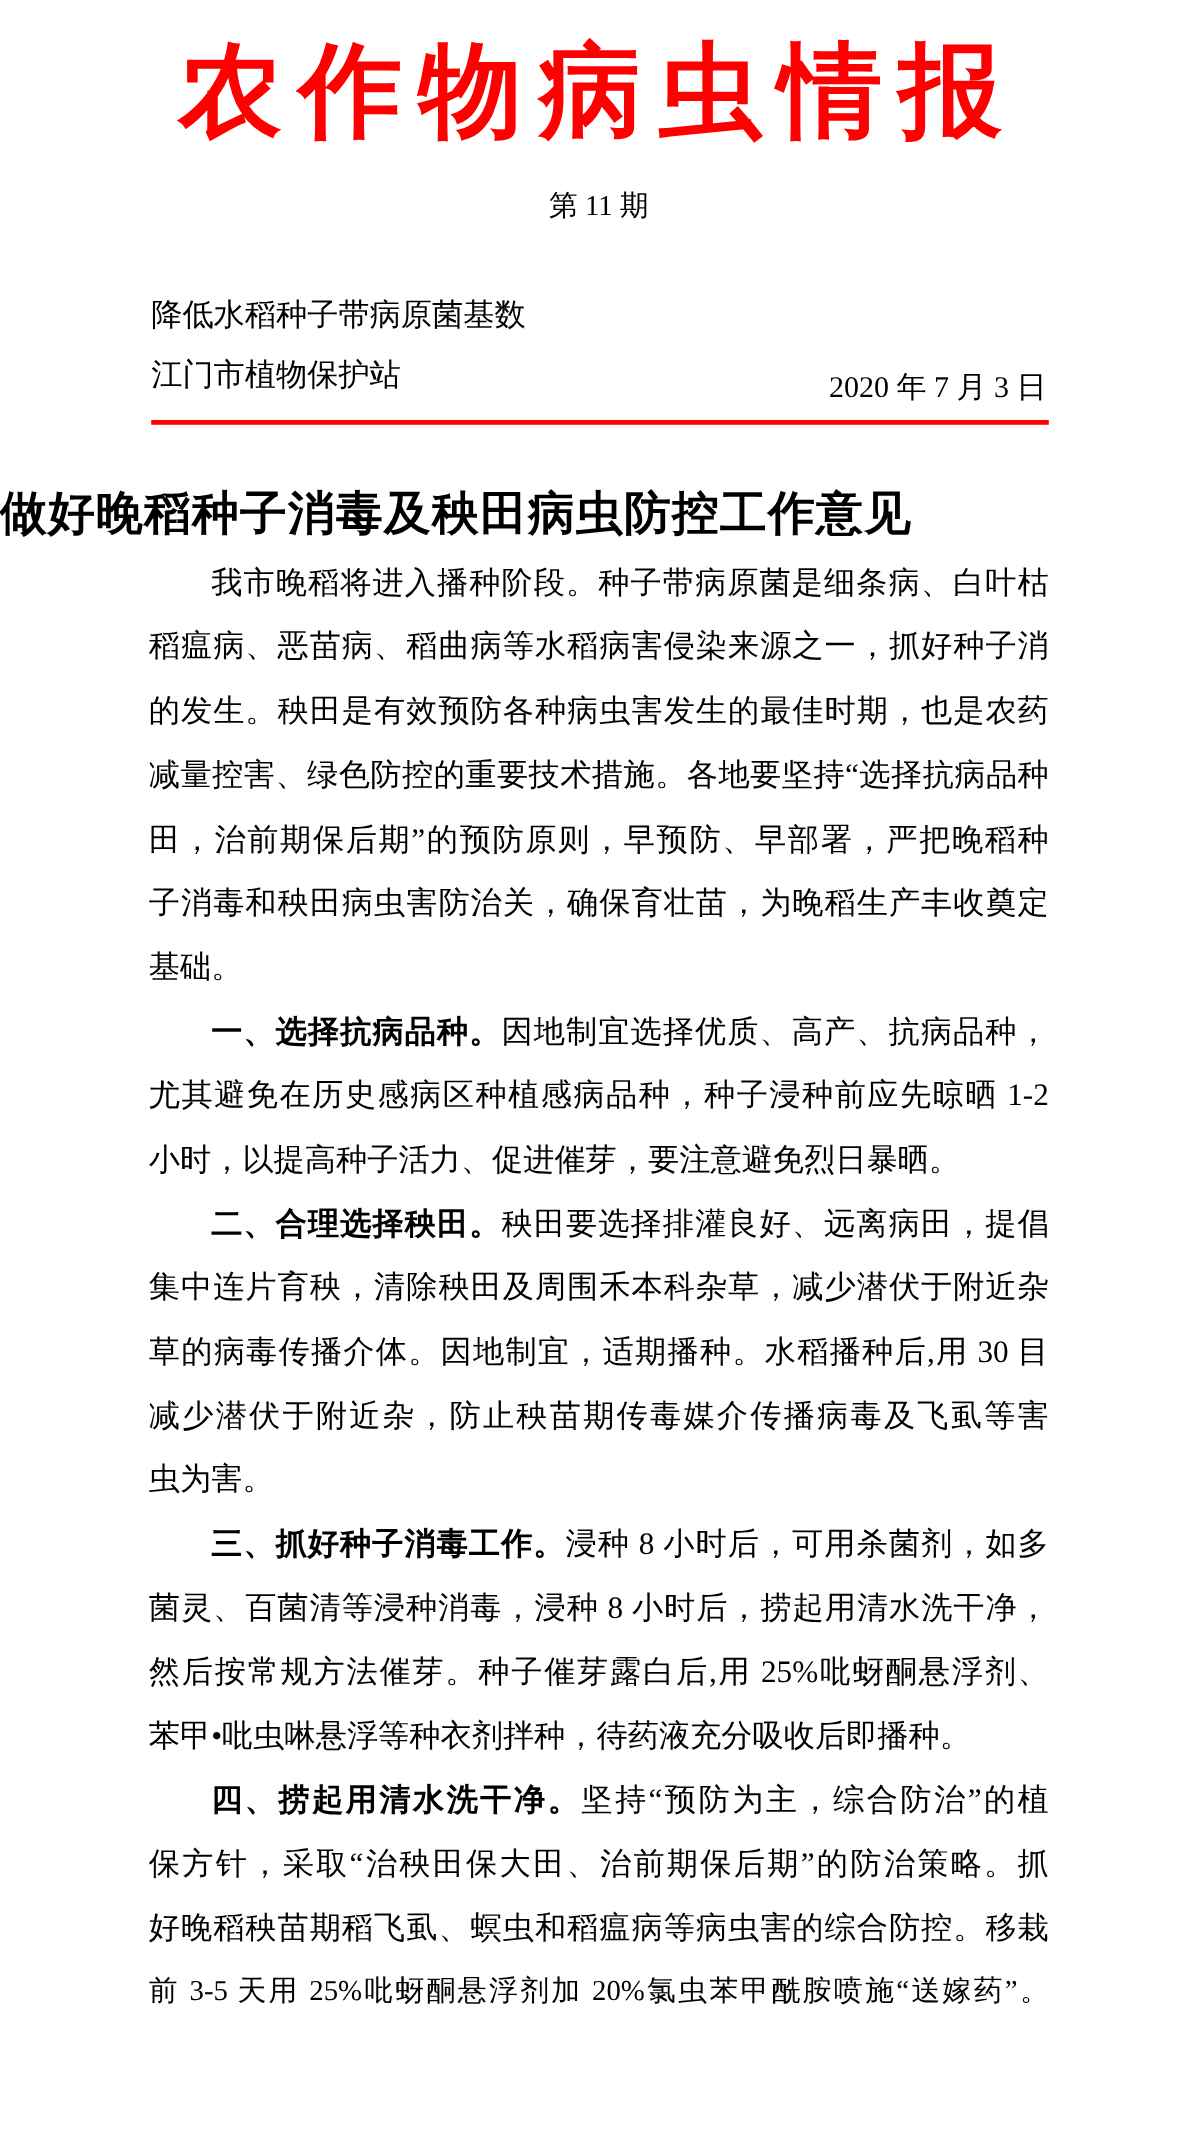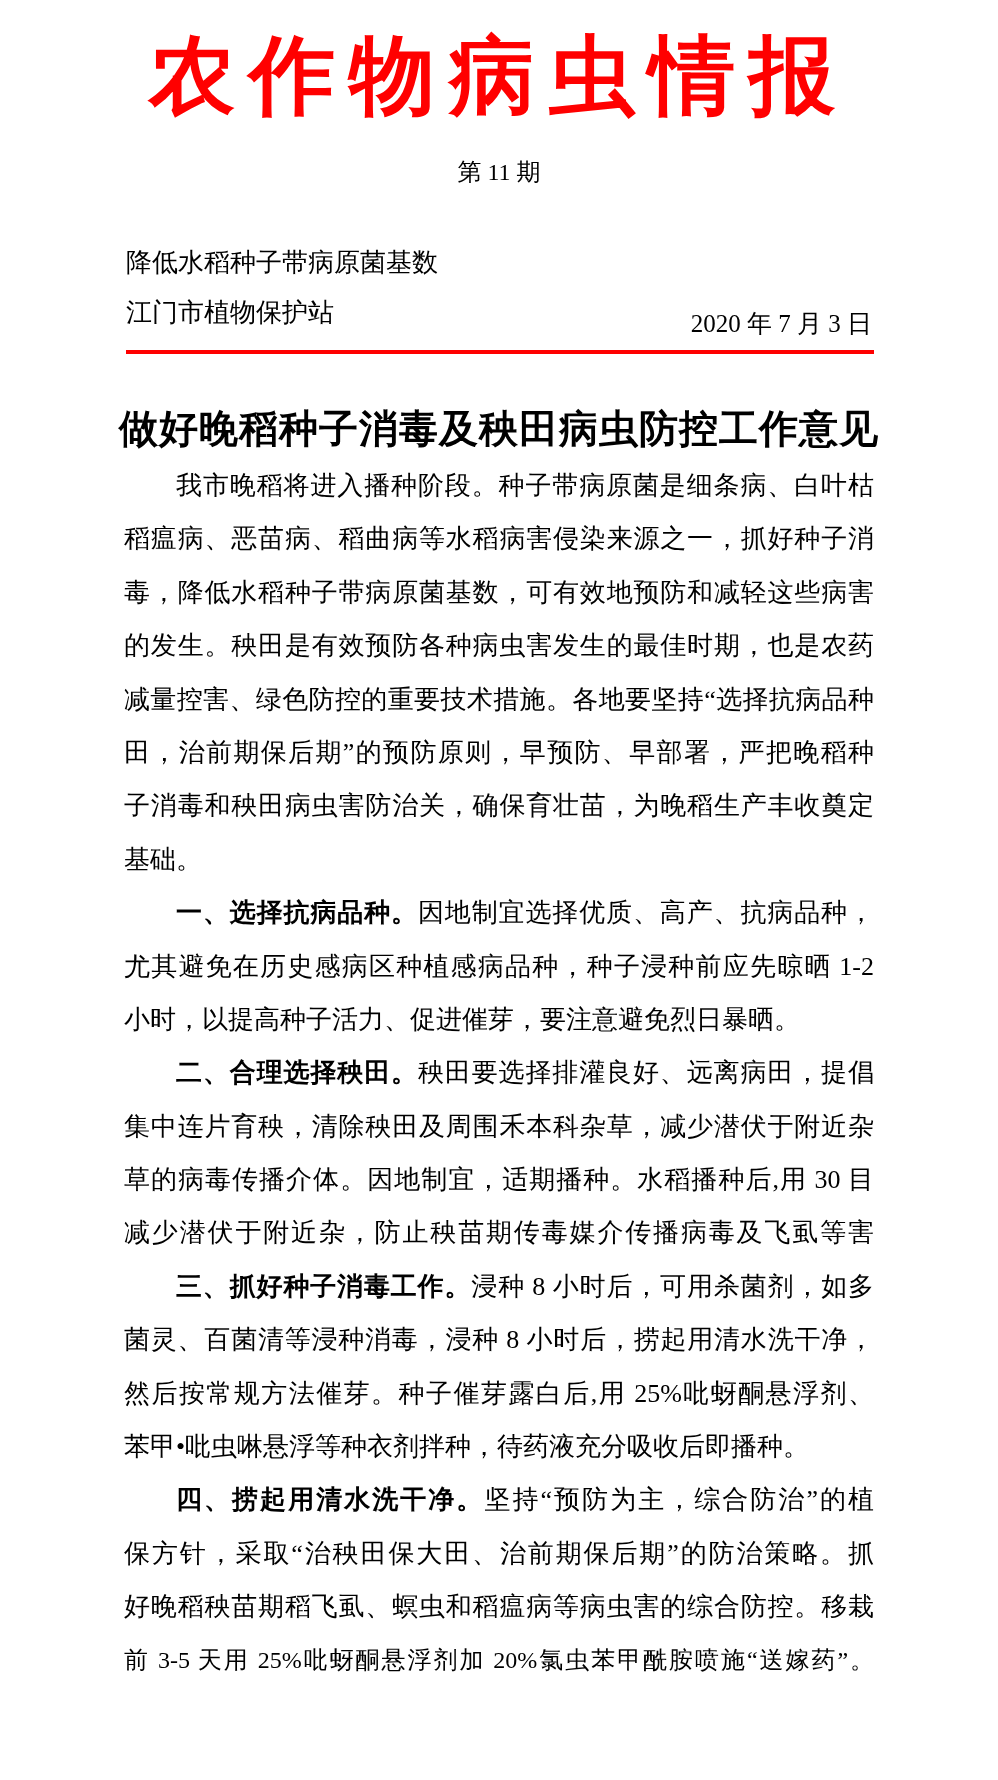--- a/index.html
+++ b/index.html
@@ -54,21 +54,21 @@
   .red-rule {
     position: absolute;
     top: 350px; left: 126px;
     width: 748px; height: 4px;
     background: #ff0000;
   }
   .doc-title {
     position: absolute;
     top: 402px; left: 0; width: 998px; height: 54px;
     line-height: 54px;
-    text-align: center;
+    text-align: left;
     font-size: 39px;
     font-weight: 900;
     letter-spacing: 1px;
     font-family: "Liberation Sans", sans-serif;
     white-space: nowrap;
   }
 
   .doc-body {
     position: absolute;
     top: 459px; left: 124px;
@@ -102,33 +102,33 @@
 
   <div class="doc-date">2020 年 7 月 3 日</div>
 
   <div class="red-rule" style="background: rgb(255, 0, 0);"></div>
 
   <div class="doc-title">做好晚稻种子消毒及秧田病虫防控工作意见</div>
 
   <div class="doc-body">
       <div class="line indent">我市晚稻将进入播种阶段。种子带病原菌是细条病、白叶枯病、</div>
       <div class="line">稻瘟病、恶苗病、稻曲病等水稻病害侵染来源之一，抓好种子消</div>
-      <div class="line">毒，降低水稻种子带病原菌基数，可有效地预防和减轻这些病害</div>
       <div class="line">的发生。秧田是有效预防各种病虫害发生的最佳时期，也是农药</div>
       <div class="line">减量控害、绿色防控的重要技术措施。各地要坚持“选择抗病品种</div>
       <div class="line">田，治前期保后期”的预防原则，早预防、早部署，严把晚稻种</div>
       <div class="line">子消毒和秧田病虫害防治关，确保育壮苗，为晚稻生产丰收奠定</div>
       <div class="line end">基础。</div>
       <div class="line indent"><b>一、选择抗病品种。</b>因地制宜选择优质、高产、抗病品种，</div>
       <div class="line">尤其避免在历史感病区种植感病品种，种子浸种前应先晾晒 1-2</div>
       <div class="line end">小时，以提高种子活力、促进催芽，要注意避免烈日暴晒。</div>
       <div class="line indent"><b>二、合理选择秧田。</b>秧田要选择排灌良好、远离病田，提倡</div>
       <div class="line">集中连片育秧，清除秧田及周围禾本科杂草，减少潜伏于附近杂</div>
       <div class="line">草的病毒传播介体。因地制宜，适期播种。水稻播种后,用 30 目</div>
       <div class="line">减少潜伏于附近杂，防止秧苗期传毒媒介传播病毒及飞虱等害</div>
+      <div class="line end">虫为害。</div>
       <div class="line indent"><b>三、抓好种子消毒工作。</b>浸种 8 小时后，可用杀菌剂，如多</div>
       <div class="line">菌灵、百菌清等浸种消毒，浸种 8 小时后，捞起用清水洗干净，</div>
       <div class="line">然后按常规方法催芽。种子催芽露白后,用 25%吡蚜酮悬浮剂、60%</div>
       <div class="line end">苯甲•吡虫啉悬浮等种衣剂拌种，待药液充分吸收后即播种。</div>
       <div class="line indent"><b>四、捞起用清水洗干净。</b>坚持“预防为主，综合防治”的植</div>
       <div class="line">保方针，采取“治秧田保大田、治前期保后期”的防治策略。抓</div>
       <div class="line">好晚稻秧苗期稻飞虱、螟虫和稻瘟病等病虫害的综合防控。移栽</div>
       <div class="line tight">前 3-5 天用 25%吡蚜酮悬浮剂加 20%氯虫苯甲酰胺喷施“送嫁药”。</div>
     </div>
 

